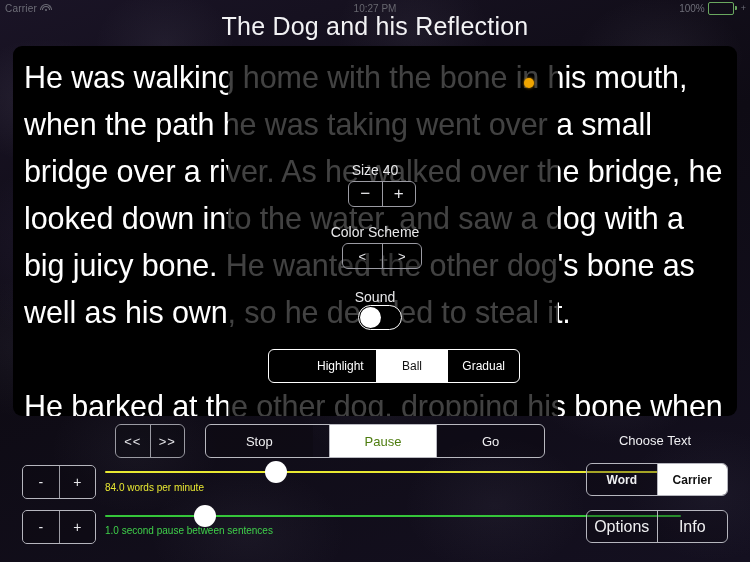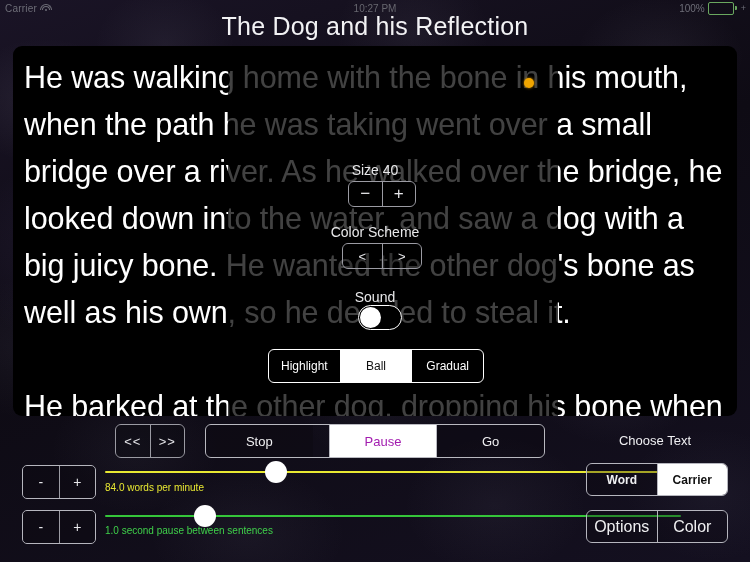--- a/index.html
+++ b/index.html
@@ -143,21 +143,21 @@
   #sound-knob {
     position: absolute; left: 1px; top: 1px;
     width: 21px; height: 21px; border-radius: 50%;
     background: #ffffff;
   }
   
   #mode-seg {
     position: absolute; left: 268px; top: 303px;
     width: 214px; height: 32px;
     border: 1px solid #ffffff; border-radius: 6px;
-    display: flex; overflow: hidden; background: rgba(0,0,0,0.55);
+    display: flex; overflow: hidden; background: rgba(0,0,0,0.55); padding-left: 36px;
   }
   #mode-seg .seg {
     flex: 1; display: flex; align-items: center; justify-content: center;
     font-size: 12px; color: #ffffff;
   }
   #mode-seg .seg + .seg { border-left: 1px solid #ffffff; }
   #mode-seg .seg.sel { background: #ffffff; color: #111; }
 
   
   #nav-stepper {
@@ -170,21 +170,21 @@
     width: 338px; height: 32px;
     border: 1px solid #b9b9c0; border-radius: 6px;
     display: flex; overflow: hidden;
     z-index: 5;
   }
   #transport-seg .seg {
     flex: 1; display: flex; align-items: center; justify-content: center;
     font-size: 13px; color: #f0f0f2; background: rgba(10,8,14,0.3);
   }
   #transport-seg .seg + .seg { border-left: 1px solid #b9b9c0; }
-  #transport-seg .seg.sel { background: #ffffff; color: #a21caf; margin-left: 16px; }
+  #transport-seg .seg.sel { background: #ffffff; color: #4d7c0f; margin-left: 16px; }
 
   
   .mini-stepper {
     border: 1px solid #b6b6be; border-radius: 5px;
     width: 72px; height: 32px; font-size: 14px;
   }
   .mini-stepper > div { background: rgba(10,8,14,0.3); }
   #wpm-stepper { left: 22px; top: 465px; }
   #pause-stepper { left: 22px; top: 510px; }
 
@@ -323,15 +323,15 @@
   <div class="slider-knob" id="pause-knob"></div>
   <div class="slider-caption" id="pause-caption">1.0 second pause between sentences</div>
 
   <div id="choose-text-label">Choose Text</div>
   <div id="unit-seg">
     <div class="seg">Word</div>
     <div class="seg sel">Carrier</div>
   </div>
   <div id="aux-seg">
     <div class="seg">Options</div>
-    <div class="seg">Color</div>
+    <div class="seg">Info</div>
   </div>
 </div>
 
 </body></html>

